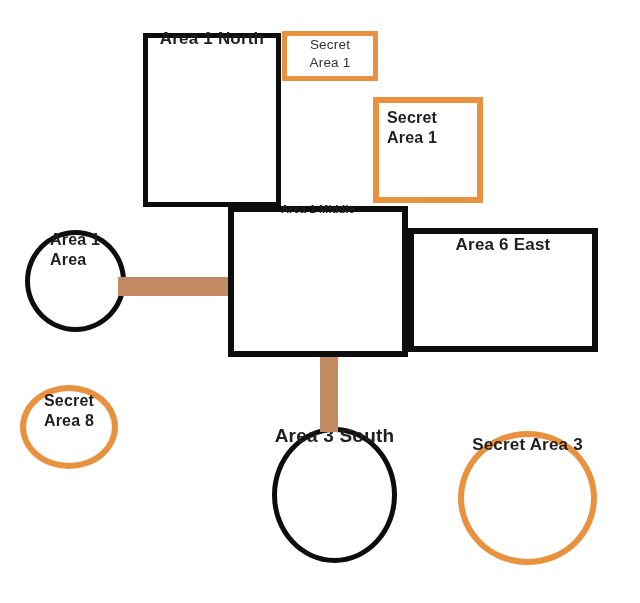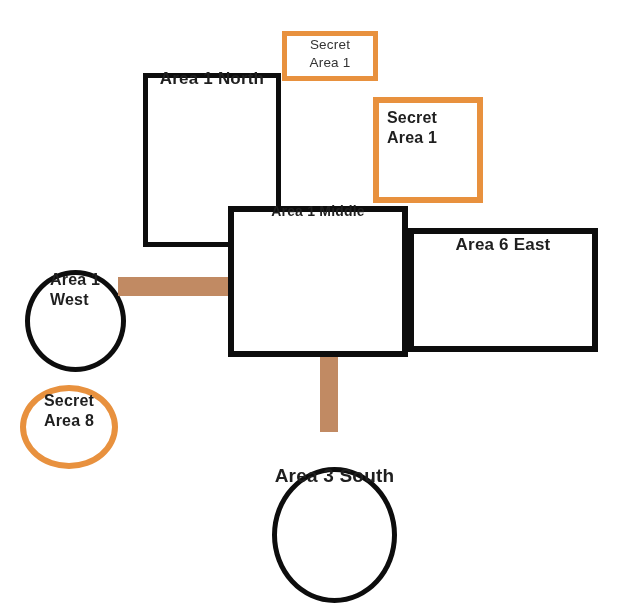--- a/index.html
+++ b/index.html
@@ -28,37 +28,37 @@
     font-size: 16px;
     line-height: 1.25;
     color: #1f1f1f;
     letter-spacing: 0.2px;
   }
   .room span { display: block; }
   .rect-room   { z-index: 3; }
   .ellipse-room{ z-index: 1; border-radius: 50%; }
   .bar         { position: absolute; z-index: 2; background: var(--brown, #c18a63); }
 
-  .black-outline  { border: 5px solid var(--ink, #0d0d0d); margin-top: 40px; }
+  .black-outline  { border: 5px solid var(--ink, #0d0d0d); }
   .black-outline-thick { border: 6px solid var(--ink, #0d0d0d); }
   .orange-outline { border: 5px solid var(--orange, #e8913e); }
   .orange-outline-thick { border: 6px solid var(--orange, #e8913e); }
 
   
   #area-1-north  { left:143px; top:33px;  width:138px; height:174px; font-size:17px; }
   #area-1-north .lbl { transform: translateY(-10px); }
 
   #secret-area-4 { left:282px; top:31px;  width:96px;  height:50px;
                    font-weight:normal; font-size:13.5px; color:#333333; line-height:1.35; }
 
   #secret-area-1 { left:373px; top:97px;  width:110px; height:106px;
                    align-items:flex-start; text-align:left; padding-left:8px; }
   #secret-area-1 .lbl { transform: translateY(5px); }
 
-  #area-1-middle { left:228px; top:206px; width:180px; height:151px; font-size:14px; }
+  #area-1-middle { left:228px; top:206px; width:180px; height:151px; font-size:11px; }
   #area-1-middle .lbl { transform: translateY(-9px); }
 
   #area-1-east   { left:408px; top:228px; width:190px; height:124px; font-size:17px; }
 
   #area-1-west   { left:25px;  top:230px; width:101px; height:102px;
                    align-items:flex-start; text-align:left; padding-left:20px; }
   #area-1-west .lbl { transform: translateY(-5px); }
 
   #secret-area-2 { left:20px;  top:385px; width:98px;  height:84px; }
 
@@ -77,37 +77,42 @@
 <body>
 
 <div id="canvas">
 
   <div class="bar" id="corridor-west"></div>
   <div class="bar" id="corridor-south"></div>
 
   <div class="room ellipse-room black-outline" id="area-1-west">
     <div class="lbl">
       <span>Area 1</span>
-      <span>West</span>
+      <span>Area</span>
     </div>
   </div>
 
   <div class="room ellipse-room orange-outline-thick" id="secret-area-2">
     <div class="lbl">
       <span>Secret</span>
       <span>Area 8</span>
     </div>
   </div>
 
   <div class="room ellipse-room black-outline" id="area-3-south">
     <div class="lbl">
       <span>Area 3 South</span>
     </div>
   </div>
 
+  <div class="room ellipse-room orange-outline-thick" id="secret-area-3">
+    <div class="lbl">
+      <span>Secret Area 3</span>
+    </div>
+  </div>
 
   <div class="room rect-room black-outline" id="area-1-north">
     <div class="lbl">
       <span>Area 1 North</span>
     </div>
   </div>
 
   <div class="room rect-room orange-outline" id="secret-area-4">
     <div class="lbl">
       <span>Secret</span>

